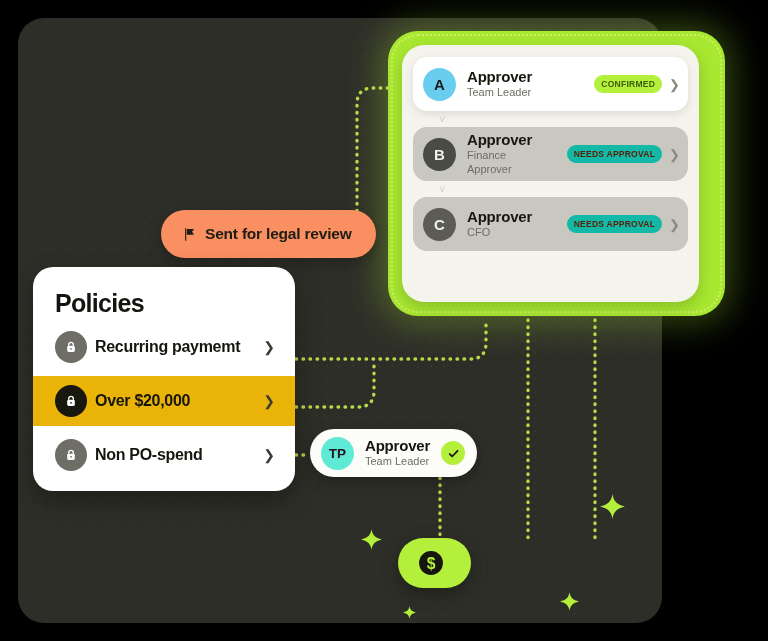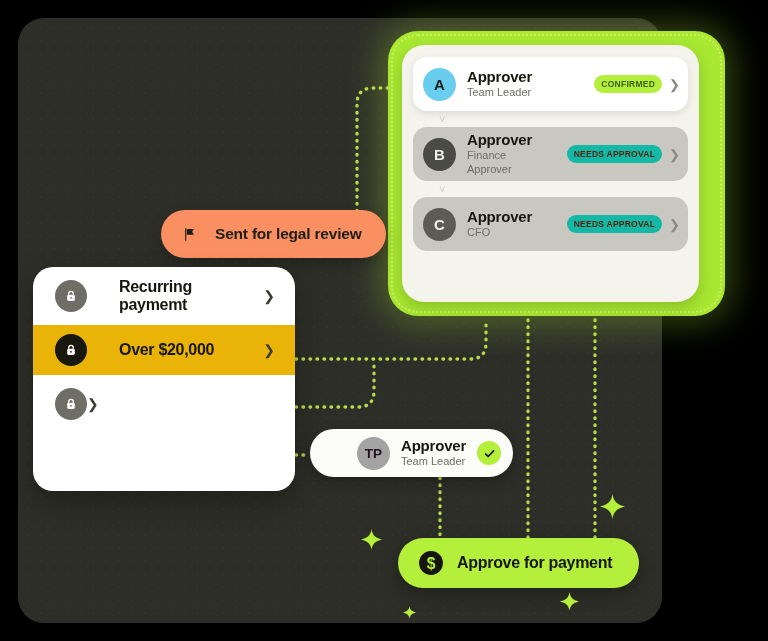--- a/index.html
+++ b/index.html
@@ -41,45 +41,45 @@
   .pill{font-size:8.5px;font-weight:700;letter-spacing:.25px;border-radius:20px;
         padding:4px 7px;white-space:nowrap;flex:0 0 auto;margin-left:32px;}
   .pill.ok{background:#b4ef3c;color:#3d5e0b;}
   .pill.need{background:#14b8a6;color:#5a1f06;}
   .chev{flex:0 0 auto;margin-left:7px;color:#8a8a80;font-size:13px;line-height:1;}
   .vsep{height:16px;display:flex;align-items:center;justify-content:flex-start;padding-left:26px;}
   .vsep span{color:#cfcfc6;font-size:11px;line-height:1;}
 
   
   #legal{position:absolute;left:161px;top:210px;height:48px;display:flex;align-items:center;
-         gap:18px;padding:0 24px 0 21px;background:#fa8f62;border-radius:26px;
+         gap:8px;padding:0 24px 0 21px;background:#fa8f62;border-radius:26px;
          box-shadow:0 5px 14px rgba(0,0,0,.25);}
   #legal .lab{font-size:15.5px;font-weight:600;color:#1d1d14;letter-spacing:-.2px;}
 
   
   #policies{position:absolute;left:33px;top:267px;width:262px;height:224px;
             background:#ffffff;border-radius:20px;overflow:hidden;
             box-shadow:0 10px 26px rgba(0,0,0,.32);}
   #ptitle{font-size:25px;font-weight:700;color:#131310;letter-spacing:-.7px;
           padding:22px 0 0 22px;}
   .prow{display:flex;align-items:center;height:50px;padding:0 20px 0 22px;margin-top:4px;}
   .prow.active{background:#eab308;}
   .lockc{width:32px;height:32px;border-radius:50%;display:flex;align-items:center;
          justify-content:center;flex:0 0 auto;background:#6e6e66;}
   .prow.active .lockc{background:#18180f;}
-  .plab{margin-left:32px;flex:1 1 auto;font-size:16px;font-weight:600;color:#16160f;
+  .plab{margin-left:8px;flex:1 1 auto;font-size:16px;font-weight:600;color:#16160f;
         letter-spacing:-.3px;}
   .pchev{color:#3b3b33;font-size:14px;line-height:1;}
 
   
   #tpchip{position:absolute;left:310px;top:429px;height:48px;display:flex;align-items:center;
           padding:0 12px 0 11px;background:#fcfcf8;border-radius:26px;
           box-shadow:0 5px 14px rgba(0,0,0,.28);}
-  #tpchip .tpav{width:33px;height:33px;border-radius:50%;background:#a3a3a3;display:flex;
-          align-items:center;justify-content:center;font-size:13.5px;font-weight:700;color:#24121f;margin-left:36px;}
+  #tpchip .tpav{width:33px;height:33px;border-radius:50%;background:#5eead4;display:flex;
+          align-items:center;justify-content:center;font-size:13.5px;font-weight:700;color:#24121f;}
   #tpchip .tptext{margin-left:11px;margin-right:11px;}
   #tpchip .tptitle{font-size:15px;font-weight:700;color:#16160f;line-height:1.08;letter-spacing:-.2px;}
   #tpchip .tpsub{font-size:11px;color:#6d6d64;line-height:1.25;margin-top:1px;}
   #tpchip .tpok{width:24px;height:24px;border-radius:50%;background:#b4ef3c;display:flex;
           align-items:center;justify-content:center;}
 
   
   #approve{position:absolute;left:398px;top:538px;height:50px;display:flex;align-items:center;
            gap:13px;padding:0 27px 0 20px;background:#b4ef3c;border-radius:28px;
            box-shadow:0 6px 18px rgba(0,0,0,.30);}
@@ -159,20 +159,21 @@
 
   <div id="legal">
     <svg width="15" height="15" viewBox="0 0 24 24">
       <path d="M5 2h1.8v20H5z" fill="#1d1d14"></path>
       <path d="M7.8 3h11.4l-3 4.6 3 4.6H7.8z" fill="#1d1d14"></path>
     </svg>
     <span class="lab">Sent for legal review</span>
   </div>
 
   <div id="policies">
+    <div id="ptitle">Policies</div>
 
     <div class="prow">
       <span class="lockc">
         <svg width="14" height="14" viewBox="0 0 24 24">
           <path d="M8 10V8a4 4 0 018 0v2" fill="none" stroke="#fff" stroke-width="2.4"></path>
           <rect x="5.5" y="10" width="13" height="10.5" rx="2.4" fill="#fff"></rect>
           <circle cx="12" cy="15" r="1.5" fill="#6e6e66"></circle>
         </svg>
       </span>
       <span class="plab">Recurring paymemt</span>
@@ -192,20 +193,21 @@
     </div>
 
     <div class="prow">
       <span class="lockc">
         <svg width="14" height="14" viewBox="0 0 24 24">
           <path d="M8 10V8a4 4 0 018 0v2" fill="none" stroke="#fff" stroke-width="2.4"></path>
           <rect x="5.5" y="10" width="13" height="10.5" rx="2.4" fill="#fff"></rect>
           <circle cx="12" cy="15" r="1.5" fill="#6e6e66"></circle>
         </svg>
       </span>
+      <span class="plab">Non PO-spend</span>
       <span class="pchev">❯</span>
     </div>
   </div>
 
   <div id="tpchip">
     <div class="tpav">TP</div>
     <div class="tptext">
       <div class="tptitle">Approver</div>
       <div class="tpsub">Team Leader</div>
     </div>
@@ -214,21 +216,20 @@
         <path d="M5 13l4.5 4.5L19.5 7" fill="none" stroke="#17170f" stroke-width="3.2" stroke-linecap="round" stroke-linejoin="round"></path>
       </svg>
     </div>
   </div>
 
   <div id="approve">
     <svg width="26" height="26" viewBox="0 0 24 24">
       <circle cx="12" cy="12" r="11" fill="#16160f"></circle>
       <text x="12" y="17.2" text-anchor="middle" font-family="Liberation Sans, sans-serif" font-size="14.5" font-weight="700" fill="#b4ef3c">$</text>
     </svg>
-    <span class="lab">Approve for payment</span>
   </div>
 
   <svg class="spark" style="left:600px;top:494px" width="25" height="25" viewBox="0 0 24 24">
     <path d="M12 0c1 7 4 10 12 12-8 2-11 5-12 12-1-7-4-10-12-12C8 10 11 7 12 0z" fill="#b4ef3c"></path>
   </svg>
   <svg class="spark" style="left:361px;top:529px" width="21" height="21" viewBox="0 0 24 24">
     <path d="M12 0c1 7 4 10 12 12-8 2-11 5-12 12-1-7-4-10-12-12C8 10 11 7 12 0z" fill="#b4ef3c"></path>
   </svg>
   <svg class="spark" style="left:560px;top:592px" width="19" height="19" viewBox="0 0 24 24">
     <path d="M12 0c1 7 4 10 12 12-8 2-11 5-12 12-1-7-4-10-12-12C8 10 11 7 12 0z" fill="#b4ef3c"></path>

